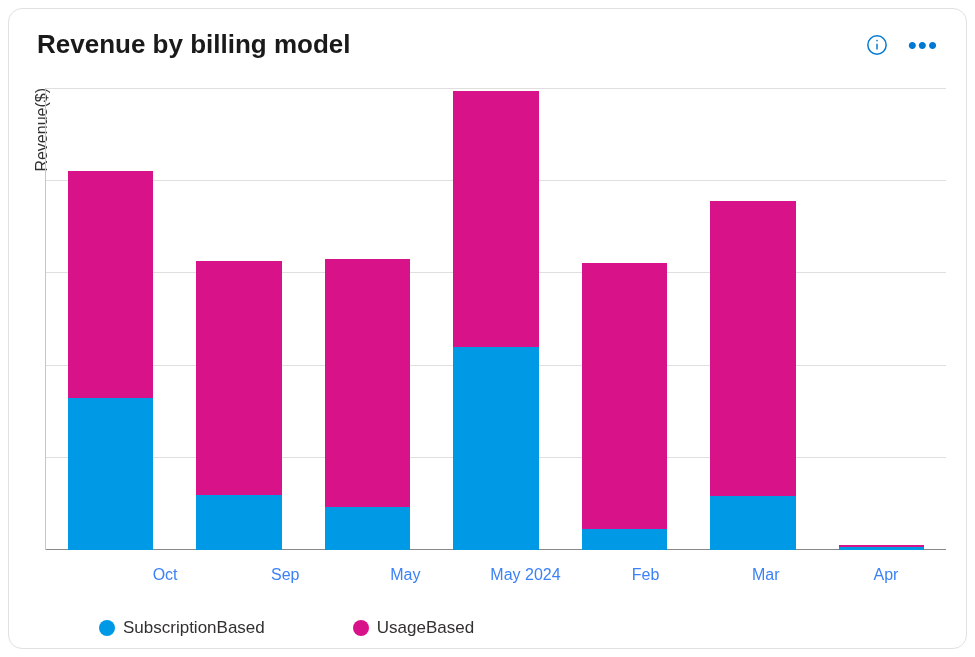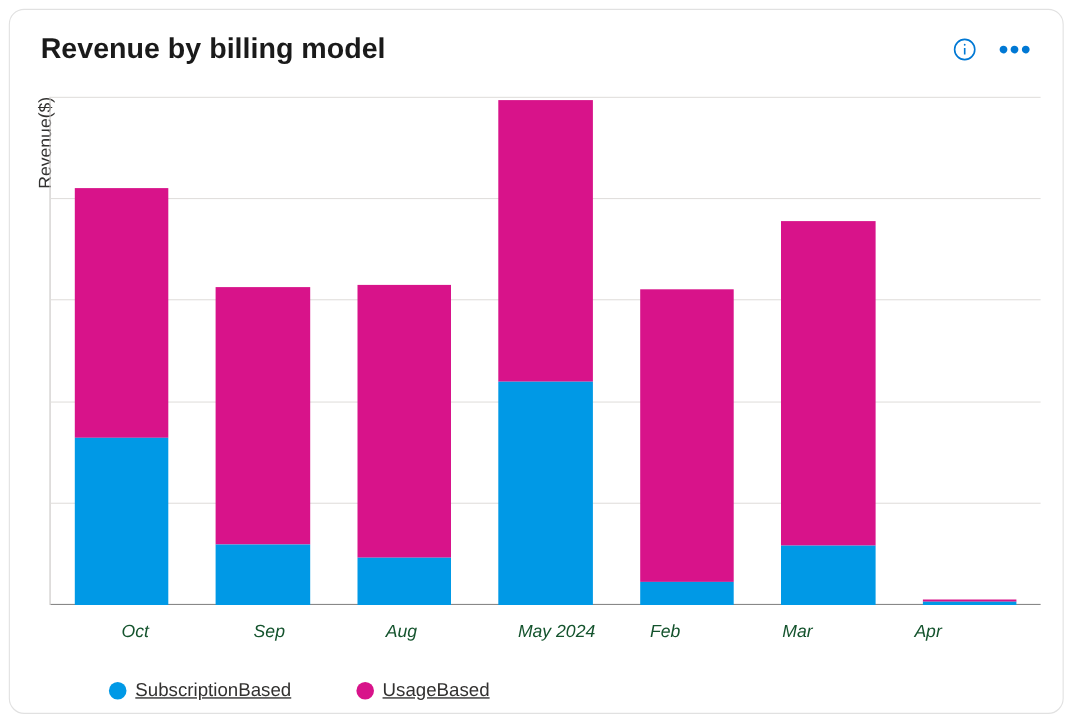--- a/index.html
+++ b/index.html
@@ -128,40 +128,39 @@
       background: #d8138a;
     }
     .xaxis {
       display: flex;
       justify-content: space-around;
       margin-left: calc(16px + 50px + 10px);
       padding-top: 16px;
     }
     .xtick {
       font-size: 16px;
-      color: #14532d;
+      color: #3b82f6;
+      text-align: center;
       width: 13%;
-      font-style: italic;
     }
     .ylabel-spacer {
       width: 16px;
     }
     .yaxis-col {
       width: 50px;
     }
     .plot-row {
       flex: 1;
       display: flex;
       min-height: 0;
     }
     .legend {
       display: flex;
-      gap: 59px;
+      gap: 88px;
       padding: 24px 10px 10px 90px;
-      text-decoration: underline;
     }
     .legend-item {
       display: flex;
       align-items: center;
       gap: 8px;
       font-size: 17px;
       color: #323130;
     }
     .swatch {
       width: 16px;
@@ -231,21 +230,21 @@
             <div class="bar-group">
               <div class="seg usage" style="height: 0.4%;"></div>
               <div class="seg sub" style="height: 0.6%;"></div>
             </div>
           </div>
       </div>
     </div>
     <div class="xaxis" id="xaxis">
         <div class="xtick">Oct</div>
         <div class="xtick">Sep</div>
-        <div class="xtick">Aug</div>
+        <div class="xtick">May</div>
         <div class="xtick">May 2024</div>
         <div class="xtick">Feb</div>
         <div class="xtick">Mar</div>
         <div class="xtick">Apr</div>
       </div>
   </div>
 
   <div class="legend">
     <div class="legend-item">
       <span class="swatch sub"></span>

